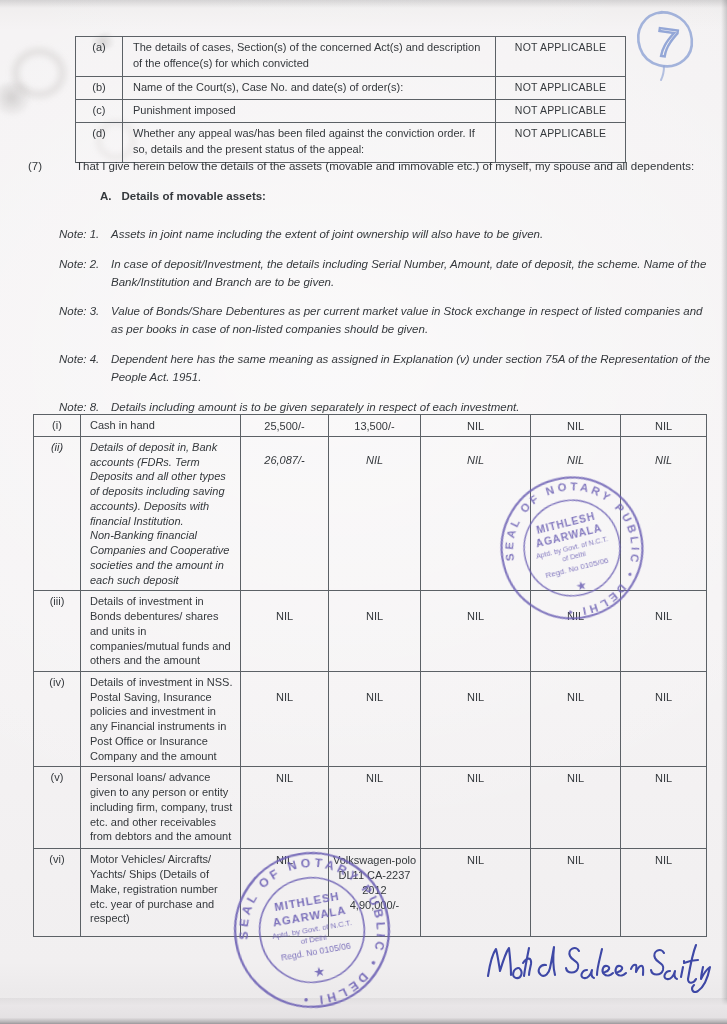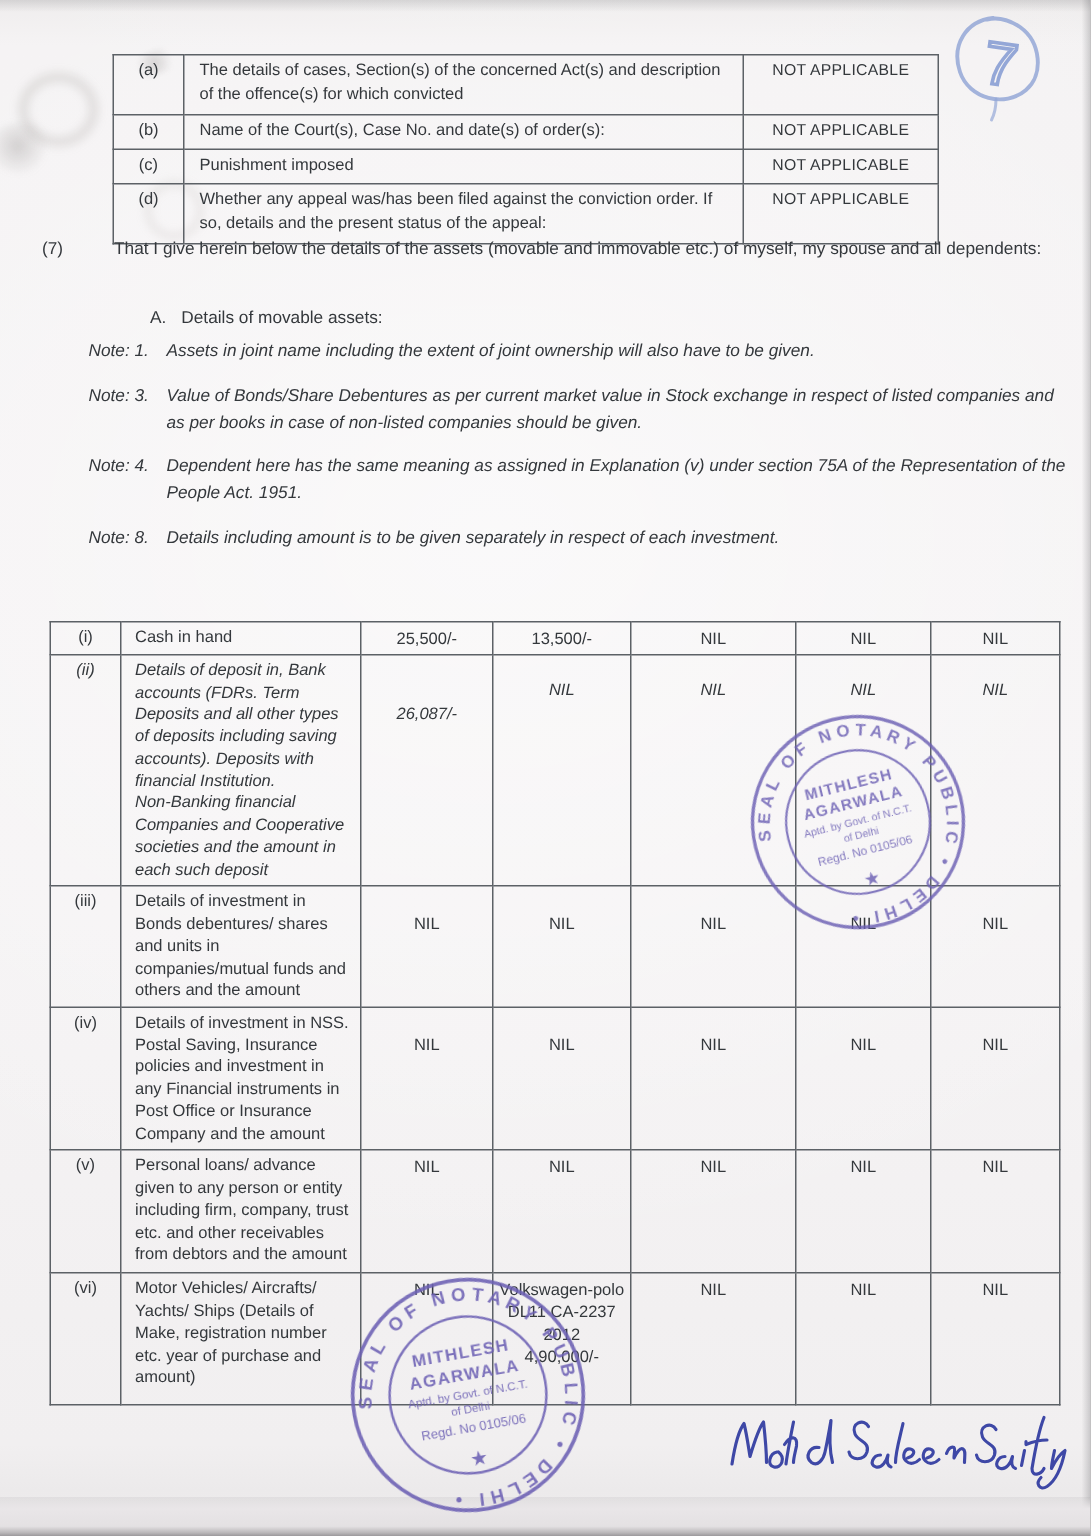--- a/index.html
+++ b/index.html
@@ -37,21 +37,21 @@
   .conv-table { position:absolute; left:75px; top:36px; width:550px; font-size:11px; line-height:1.45; }
   .conv-table .key { text-align:center; padding-top:3px; }
   .conv-table .label { padding:3px 8px 3px 10px; }
   .conv-table .value { text-align:center; padding-top:3px; font-size:10.5px; letter-spacing:.2px;margin-top:24px; }
   .conv-table tr.tall td { height:40px; }
   .conv-table tr.short td { height:19px; }
 
   
   .clause { position:absolute; left:28px; top:160px; width:684px; font-size:11.5px; display:flex; }
   .clause .num { width:48px; flex:none; }
-  .section-a { position:absolute; left:100px; top:206px; font-size:11.5px; font-weight:normal; }
+  .section-a { position:absolute; left:100px; top:190px; font-size:11.5px; font-weight:bold; }
   .section-a .idx { margin-right:10px; }
 
   
   .notes { position:absolute; left:59px; top:226px; width:652px; font-size:11.5px; }
   .note { display:flex; margin-bottom:9px; line-height:1.55;font-style:italic; }
   .note .nlabel { width:52px; flex:none; }
   .note .ntext { flex:1; }
   .note.gap { margin-bottom:12px; }
 
   
@@ -134,20 +134,24 @@
   </div>
 
   <div class="section-a">
     <span class="idx">A.</span><span>Details of movable assets:</span>
   </div>
 
   <div class="notes">
     <div class="note gap">
       <span class="nlabel">Note: 1.</span>
       <span class="ntext">Assets in joint name including the extent of joint ownership will also have to be given.</span>
+    </div>
+    <div class="note gap">
+      <span class="nlabel">Note: 2.</span>
+      <span class="ntext">In case of deposit/Investment, the details including Serial Number, Amount, date of  deposit, the scheme. Name of the Bank/Institution and Branch are to be given.</span>
     </div>
     <div class="note gap">
       <span class="nlabel">Note: 3.</span>
       <span class="ntext">Value of Bonds/Share Debentures as per current market value in Stock exchange in respect of listed companies and as per books in case of non-listed companies should be given.</span>
     </div>
     <div class="note gap">
       <span class="nlabel">Note: 4.</span>
       <span class="ntext">Dependent here has the same meaning as assigned in Explanation (v) under section 75A of the Representation of the People Act. 1951.</span>
     </div>
     <div class="note">
@@ -173,21 +177,21 @@
       <td class="val">25,500/-</td>
       <td class="val">13,500/-</td>
       <td class="val">NIL</td>
       <td class="val">NIL</td>
       <td class="val">NIL</td>
     </tr>
     <tr class="r2">
       <td class="sno">(ii)</td>
       <td class="desc">Details of deposit in, Bank accounts (FDRs. Term Deposits and all other types of deposits including saving accounts). Deposits with financial Institution.
 Non-Banking financial Companies and Cooperative societies and the amount in each such deposit</td>
-      <td class="val" style="padding-top:32px">26,087/-</td>
+      <td class="val" style="padding-top:16px">26,087/-</td>
       <td class="val" style="padding-top:16px">NIL</td>
       <td class="val" style="padding-top:16px">NIL</td>
       <td class="val" style="padding-top:16px">NIL</td>
       <td class="val" style="padding-top:16px">NIL</td>
     </tr>
     <tr class="r3">
       <td class="sno">(iii)</td>
       <td class="desc">Details of investment in Bonds debentures/ shares and units in companies/mutual funds and others and the amount</td>
       <td class="val">NIL</td>
       <td class="val">NIL</td>
@@ -209,21 +213,21 @@
       <td class="sno">(v)</td>
       <td class="desc">Personal loans/ advance given to any person or entity including firm, company, trust etc. and other receivables from debtors and the amount</td>
       <td class="val">NIL</td>
       <td class="val">NIL</td>
       <td class="val">NIL</td>
       <td class="val">NIL</td>
       <td class="val">NIL</td>
     </tr>
     <tr class="r6">
       <td class="sno">(vi)</td>
-      <td class="desc">Motor Vehicles/ Aircrafts/ Yachts/ Ships  (Details of Make, registration number etc. year of purchase and amount)</td>
+      <td class="desc">Motor Vehicles/ Aircrafts/ Yachts/ Ships  (Details of Make, registration number etc. year of purchase and respect)</td>
       <td class="val">NIL</td>
       <td class="val">Volkswagen-polo
 DL11 CA-2237
 2012
 4,90,000/-</td>
       <td class="val">NIL</td>
       <td class="val">NIL</td>
       <td class="val">NIL</td>
     </tr>
   </tbody>

